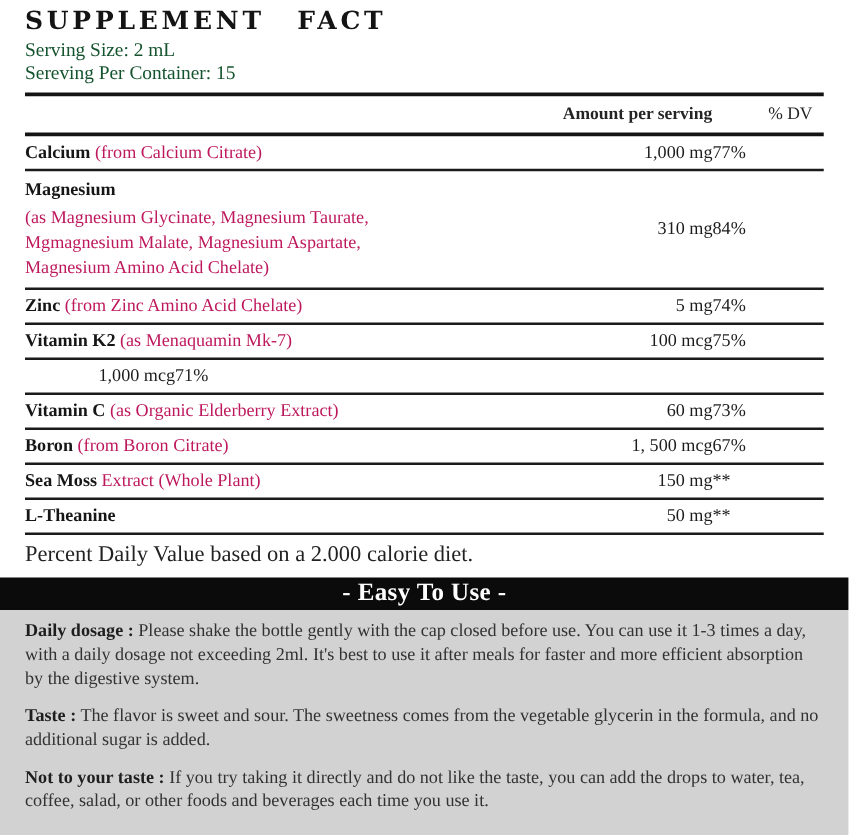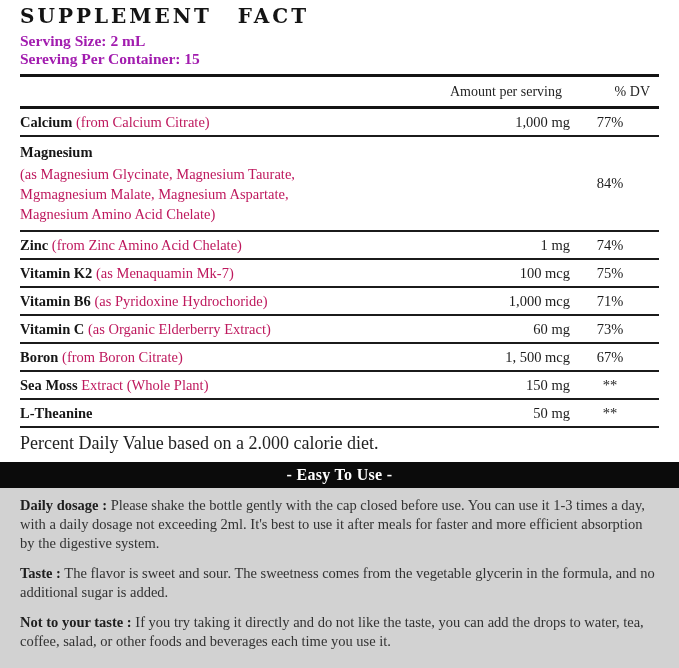--- a/index.html
+++ b/index.html
@@ -16,62 +16,62 @@
   .label-head{padding:1px 20px 0 20px;}
   .title{
     margin:0;
     font-family:"DejaVu Serif","Liberation Serif",serif;
     font-weight:bold;
     font-size:20px;line-height:31px;
     letter-spacing:3px;
     word-spacing:16px;
     color:#141414;
   }
-  .serv-line{font-size:15.5px;line-height:18px;font-weight:700;color:#a21caf;}
+  .serv-line{font-size:15.5px;line-height:18px;font-weight:400;color:#14532d;}
   
   .rule{border:0;margin:0 20px;background:#141414;}
   .rule.thick{height:3px;}
   .rule.t-top{margin-top:6px;}
   
   .thead{
     display:flex;align-items:center;
     padding:7px 20px 6px 20px;
     font-size:14px;color:#242424;
   }
   .thead .fill{flex:1;}
-  .col-amount{width:120px;text-align:left;}
+  .col-amount{width:120px;text-align:center;font-weight:bold;}
   .col-dv{width:89px;text-align:right;padding-right:0;box-sizing:border-box;}
   .col-dv-inner{padding-right:9px;}
   .trow{
     display:flex;align-items:center;
     margin:0 20px;
     padding:4px 0 3px 0;
     border-bottom:2px solid #1b1b1b;
     font-size:14.5px;line-height:19px;
   }
   .trow .name-cell{flex:1;padding-right:6px;}
   .trow .amt-cell{width:120px;text-align:right;white-space:nowrap;}
-  .trow .dv-cell{width:89px;text-align:center;box-sizing:border-box;padding-right:9px;white-space:nowrap;}
+  .trow .dv-cell{width:89px;text-align:left;box-sizing:border-box;padding-right:9px;white-space:nowrap;}
   .nname{font-weight:600;color:#161616;}
   .ndesc{font-weight:normal;color:#be185d;}
   .stacked .nname{display:block;line-height:20px;padding-top:1px;}
   .stacked .ndesc{display:block;max-width:300px;line-height:20px;padding:2px 0 3px 0;}
   
   .footnotes{padding:7px 20px 0 20px;font-size:18px;line-height:17px;color:#222222;}
   .footnotes .fn{margin:0 0 1px 0;}
   .fn-lead{font-weight:600;color:#161616;}
   
   .banner{
     margin-top:9px;
     background:#0b0b0b;
     height:27px;
     display:flex;align-items:center;justify-content:center;
   }
   .banner-text{
-    color:#ffffff;font-weight:bold;font-size:16px;letter-spacing:0.3px;
+    color:#ffffff;font-weight:bold;font-size:20px;letter-spacing:0.3px;
   }
   
   .instructions{
     flex:1;
     background:#d2d2d2;
     padding:8px 20px 6px 20px;
     font-size:14.5px;line-height:19px;color:#323232;
   }
   .instructions p{margin:0 0 11px 0;}
   .p-lead{font-weight:bold;color:#1e1e1e;}
@@ -101,38 +101,38 @@
     <div class="name-cell"><span class="nname">Calcium</span><span class="ndesc"> (from Calcium Citrate)</span></div>
     <div class="amt-cell">1,000 mg</div>
     <div class="dv-cell">77%</div>
   </div>
 
   <div class="trow stacked">
     <div class="name-cell">
         <span class="nname">Magnesium</span>
         <span class="ndesc">(as Magnesium Glycinate, Magnesium Taurate, Mgmagnesium Malate, Magnesium Aspartate, Magnesium Amino Acid Chelate)</span>
       </div>
+    <div class="amt-cell">310 mg</div>
     <div class="dv-cell">84%</div>
   </div>
 
   <div class="trow">
     <div class="name-cell"><span class="nname">Zinc</span><span class="ndesc"> (from Zinc Amino Acid Chelate)</span></div>
-    <div class="amt-cell">1 mg</div>
+    <div class="amt-cell">5 mg</div>
     <div class="dv-cell">74%</div>
   </div>
 
 
   <div class="trow">
     <div class="name-cell"><span class="nname">Vitamin K2</span><span class="ndesc"> (as Menaquamin Mk-7)</span></div>
     <div class="amt-cell">100 mcg</div>
     <div class="dv-cell">75%</div>
   </div>
 
   <div class="trow">
-    <div class="name-cell"><span class="nname">Vitamin B6</span><span class="ndesc"> (as Pyridoxine Hydrochoride)</span></div>
     <div class="amt-cell">1,000 mcg</div>
     <div class="dv-cell">71%</div>
   </div>
 
   <div class="trow">
     <div class="name-cell"><span class="nname">Vitamin C</span><span class="ndesc"> (as Organic Elderberry Extract)</span></div>
     <div class="amt-cell">60 mg</div>
     <div class="dv-cell">73%</div>
   </div>
 

